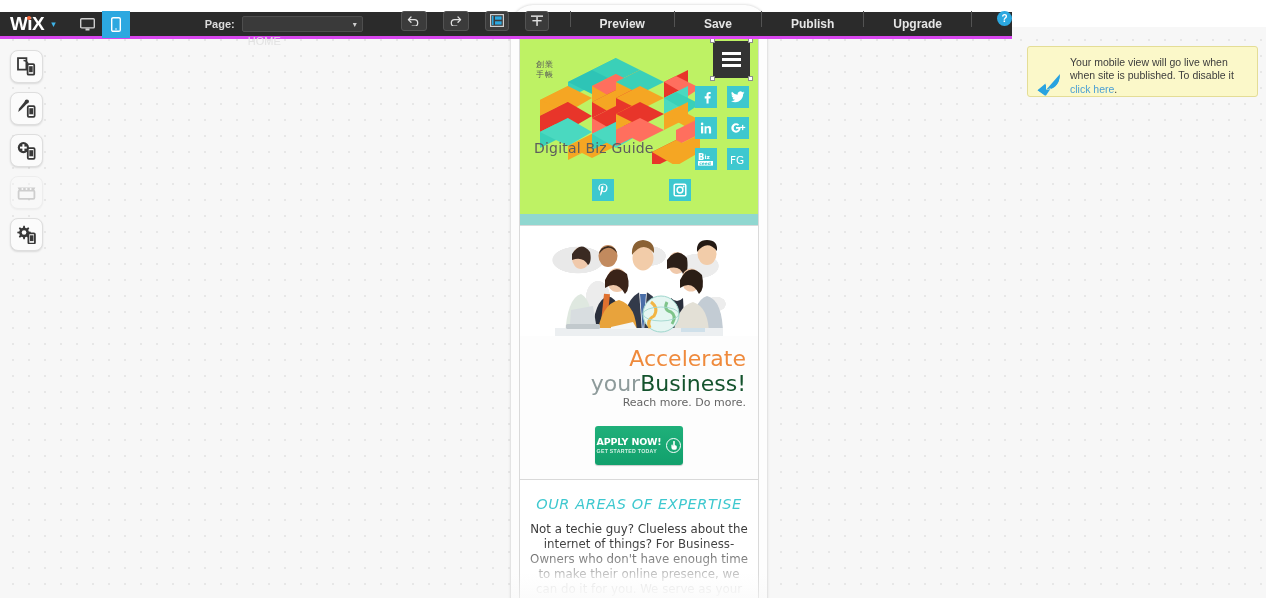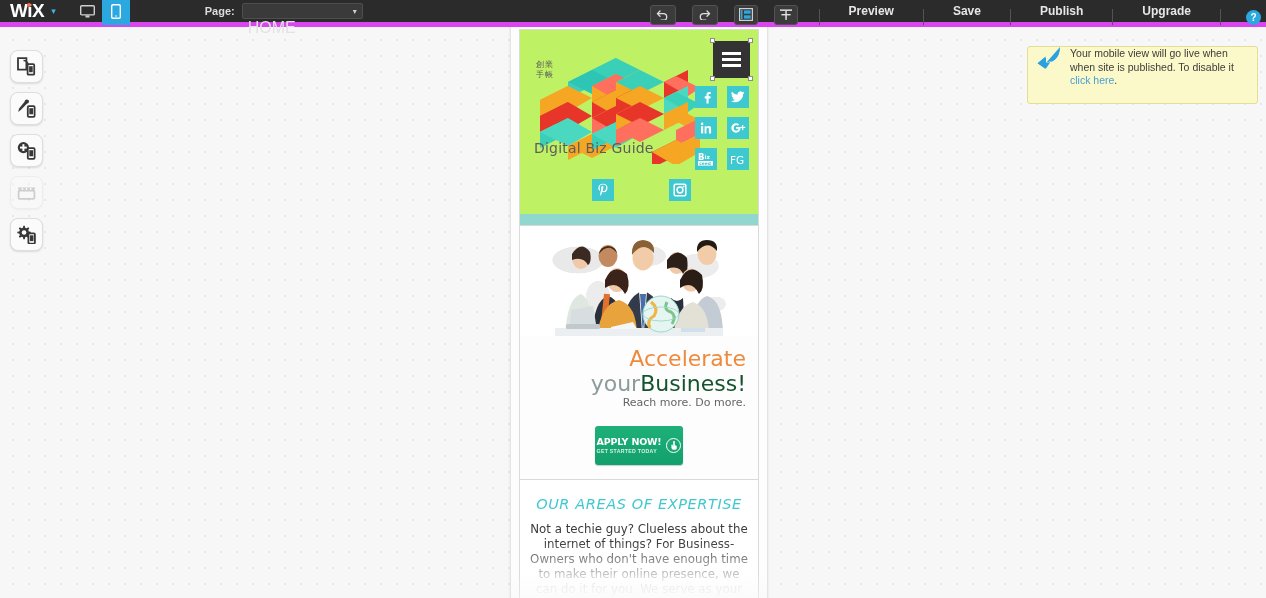--- a/index.html
+++ b/index.html
@@ -6,26 +6,26 @@
   html, body {
     width: 1266px; height: 598px;
     overflow: hidden;
     font-family: "Liberation Sans", sans-serif;
     background: #ffffff;
   }
   #app { position: relative; width: 1266px; height: 598px; }
 
   
   .topbar {
-    position: absolute; top: 0; left: 0;
-    width: 1266px; height: 27px;
+    position: absolute; top: 12px; left: 0;
+    width: 1012px; height: 27px;
     background: #2b2b2b;
     display: flex; align-items: center;
     z-index: 40;
-    border-bottom: 5px solid #d946ef;
+    border-bottom: 3px solid #d946ef;
   }
   .wix-logo {
     font-family: "Liberation Sans", sans-serif;
     font-weight: bold; font-size: 19px; color: #ffffff;
     letter-spacing: -0.5px; padding-left: 10px; position: relative;
   }
   .wix-dot {
     position: absolute; width: 4px; height: 4px; border-radius: 50%;
     background: #ff6b3d; top: 3px; left: 27px;
   }
@@ -42,25 +42,25 @@
   .page-sel-wrap {
     display: flex; align-items: center; margin-left: 40px; gap: 7px;
   }
   .page-label { color: #dcdcdc; font-size: 11px; font-weight: bold; padding-left: 35px; }
   .page-dd {
     width: 121px; height: 16px; background: #3a3a3a;
     border: 1px solid #4e4e4e; border-radius: 2px;
     display: flex; align-items: center; justify-content: space-between;
     padding: 0 5px; cursor: pointer;
   }
-  .page-dd span.val { color: #e2e2e2; font-size: 16px; margin-top: 34px; }
+  .page-dd span.val { color: #e2e2e2; font-size: 11px; margin-top: 34px; }
   .page-dd span.arr { color: #cfcfcf; font-size: 8px; }
   .topbar-right {
-    margin-left: auto; display: flex; align-items: flex-end;
-    height: 27px; padding-right: 5px; gap: 12px;
+    margin-left: auto; display: flex; align-items: flex-start;
+    height: 27px; padding-right: 0; gap: 12px;
   }
   .icon-btn {
     width: 26px; height: 20px; margin: 0 2px;
     background: #3b3b3b; border: 1px solid #535353; border-radius: 3px;
     display: flex; align-items: center; justify-content: center; cursor: pointer;
   }
   .icon-btn.square { width: 24px; }
   .tb-sep { width: 1px; height: 16px; background: #535353; margin: 0 7px; }
   .tb-link {
     color: #e6e6e6; font-size: 12px; font-weight: bold;
@@ -93,23 +93,23 @@
     border: 1px solid #dedede;
     box-shadow: 0 1px 2px rgba(0,0,0,0.12);
     display: flex; align-items: center; justify-content: center;
     cursor: pointer;
   }
   .rail-btn.disabled { opacity: 0.38; cursor: default; }
 
   
   .notif {
     position: absolute; top: 46px; left: 1027px;
-    width: 231px; height: 58px;
+    width: 231px; height: 51px;
     background: #fbf8c9; border: 1px solid #e4dd96;
-    border-radius: 3px; display: flex; align-items: flex-start;
+    border-radius: 3px; display: flex; align-items: flex-end;
     padding: 0 8px; gap: 8px; z-index: 30;
   }
   .notif-arrow { flex: 0 0 26px; display:flex; align-items:center; justify-content:center; }
   .notif-text { font-size: 10.5px; color: #3c3c3c; line-height: 13.5px; }
   .notif-text a { color: #4a9fd4; text-decoration: none; cursor: pointer; }
 
   
   .phone {
     position: absolute; top: 5px; left: 511px;
     width: 256px; height: 620px;

